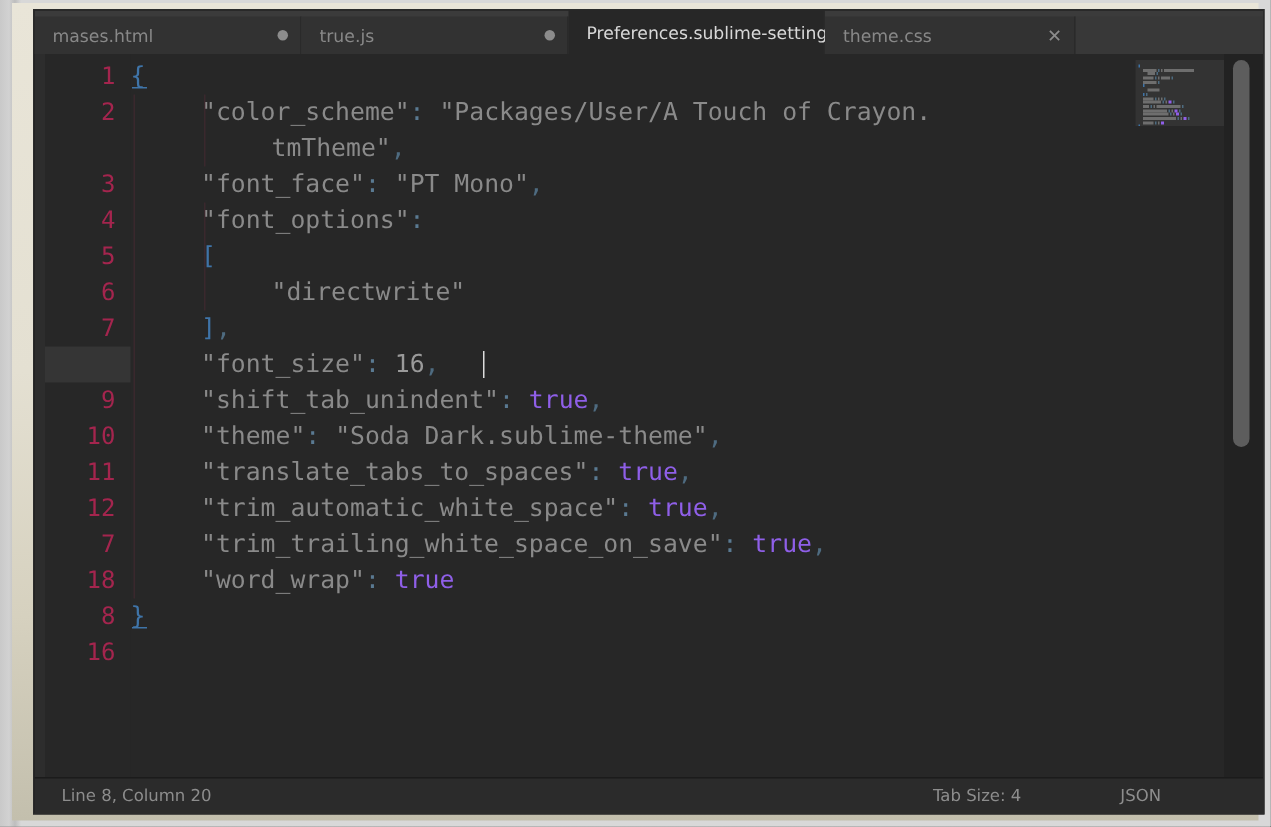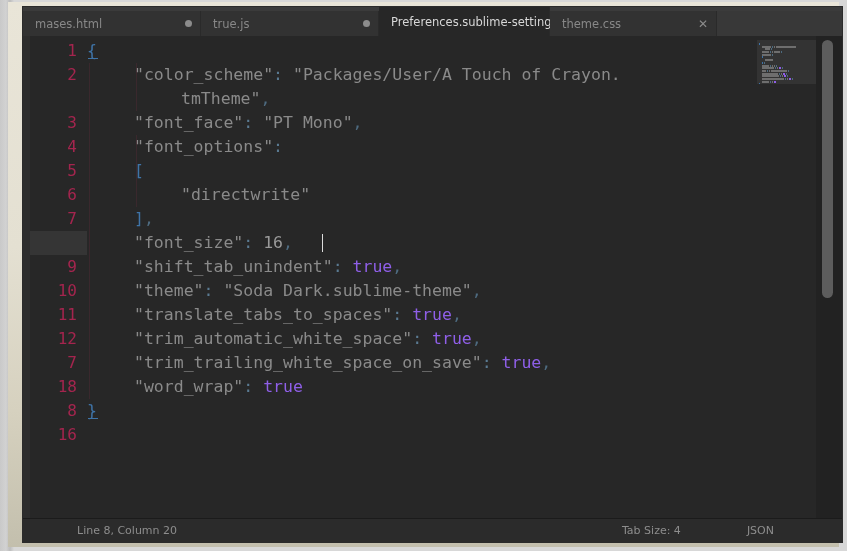--- a/index.html
+++ b/index.html
@@ -210,21 +210,21 @@
     height: 23px;
     background: #2b2b2b;
     border-top: 1px solid #1b1b1b;
     display: flex;
     align-items: center;
     color: #8d8d8d;
     font-size: 11px;
     font-family: "DejaVu Sans", sans-serif;
     user-select: none;
   }
-  #status-left { padding-left: 18px; margin-left: 36px; }
+  #status-left { padding-left: 18px; }
   #status-right { margin-left: auto; display: flex; }
   #status-tab-size { padding-right: 66px; }
   #status-syntax { padding-right: 68px; }
 </style>
 </head>
 <body>
 
 <div id="window-frame">
   <div id="frame-bevel">
     <div id="frame-inner">

